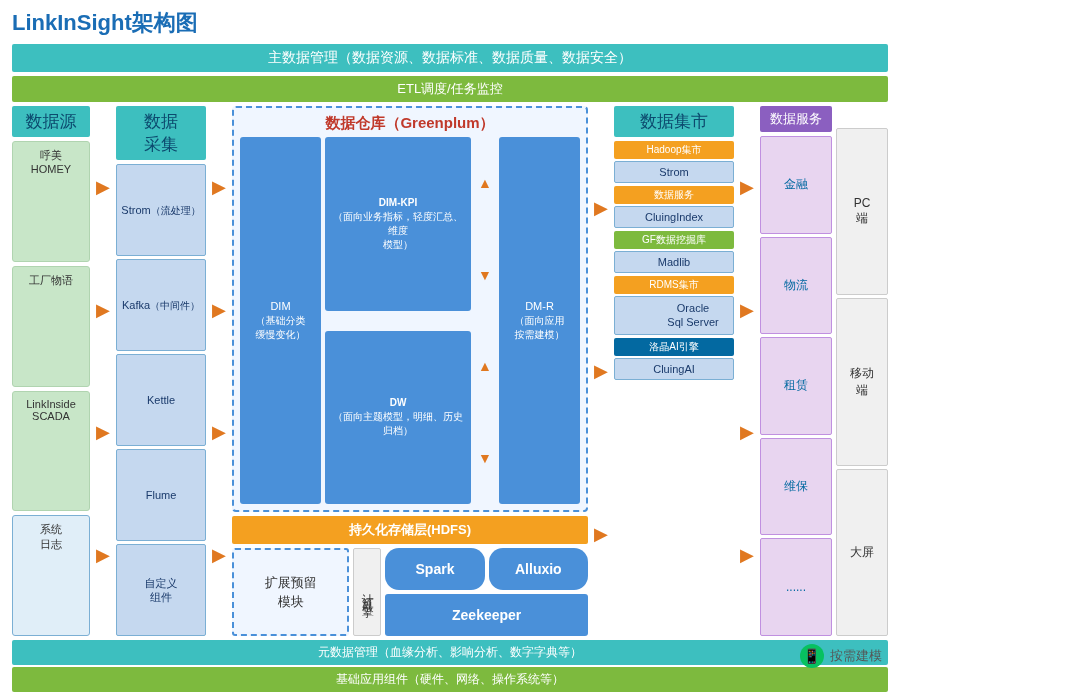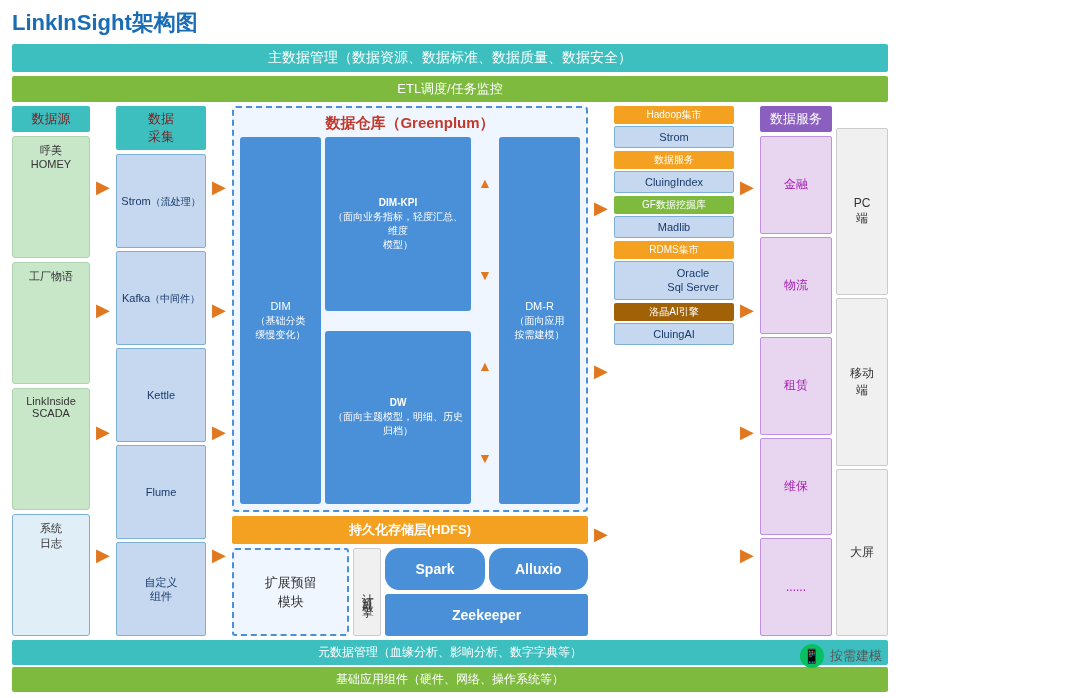--- a/index.html
+++ b/index.html
@@ -51,25 +51,25 @@
     
     .col-source {
       display: flex;
       flex-direction: column;
       align-items: center;
       width: 78px;
       gap: 4px;
     }
     .col-header {
       background: #3dbfbf;
-      color: #7f1d1d;
+      color: #0c4a6e;
       text-align: center;
       padding: 4px 2px;
       border-radius: 2px;
-      font-size: 13px;
+      font-size: 17px;
       width: 100%;
     }
     .source-items {
       display: flex;
       flex-direction: column;
       gap: 4px;
       width: 100%;
       flex: 1;
     }
     .source-item {
@@ -235,21 +235,21 @@
     .mart-label.luojing {
       background: #f4a020;
     }
     .mart-label.gf {
       background: #7dba3e;
     }
     .mart-label.rdms {
       background: #f4a020;
     }
     .mart-label.luojingai {
-      background: #a16207;
+      background: #0369a1;
     }
     .mart-item {
       background: #c5d8ef;
       border: 1px solid #7bafd4;
       border-radius: 2px;
       text-align: center;
       padding: 4px 2px;
       font-size: 11px;
       color: #1a3a6b;
     }
@@ -266,21 +266,21 @@
       gap: 3px;
       flex: 1;
     }
     .service-item {
       background: #e8d5f0;
       border: 1px solid #c090e0;
       border-radius: 2px;
       text-align: center;
       padding: 5px 18px;
       font-size: 12px;
-      color: #a21caf;
+      color: #0369a1;
       flex: 1;
       display: flex;
       align-items: center;
       justify-content: center;
     }
     
     .col-device {
       display: flex;
       flex-direction: column;
       width: 52px;
@@ -487,20 +487,21 @@
       </div>
     </div>
 
     <div class="arrows-col" style="justify-content:space-around;padding:20px 0;">
       <div class="orange-arrow">▶</div>
       <div class="orange-arrow">▶</div>
       <div class="orange-arrow">▶</div>
     </div>
 
     <div class="col-mart">
+      <div class="col-header">数据集市</div>
       <div class="mart-items">
 
         <div class="mart-group">
           <div class="mart-label hadoop">Hadoop集市</div>
           <div class="mart-item">Strom</div>
         </div>
 
         <div class="mart-group">
           <div class="mart-label luojing">数据服务</div>
           <div class="mart-item">CluingIndex</div>

